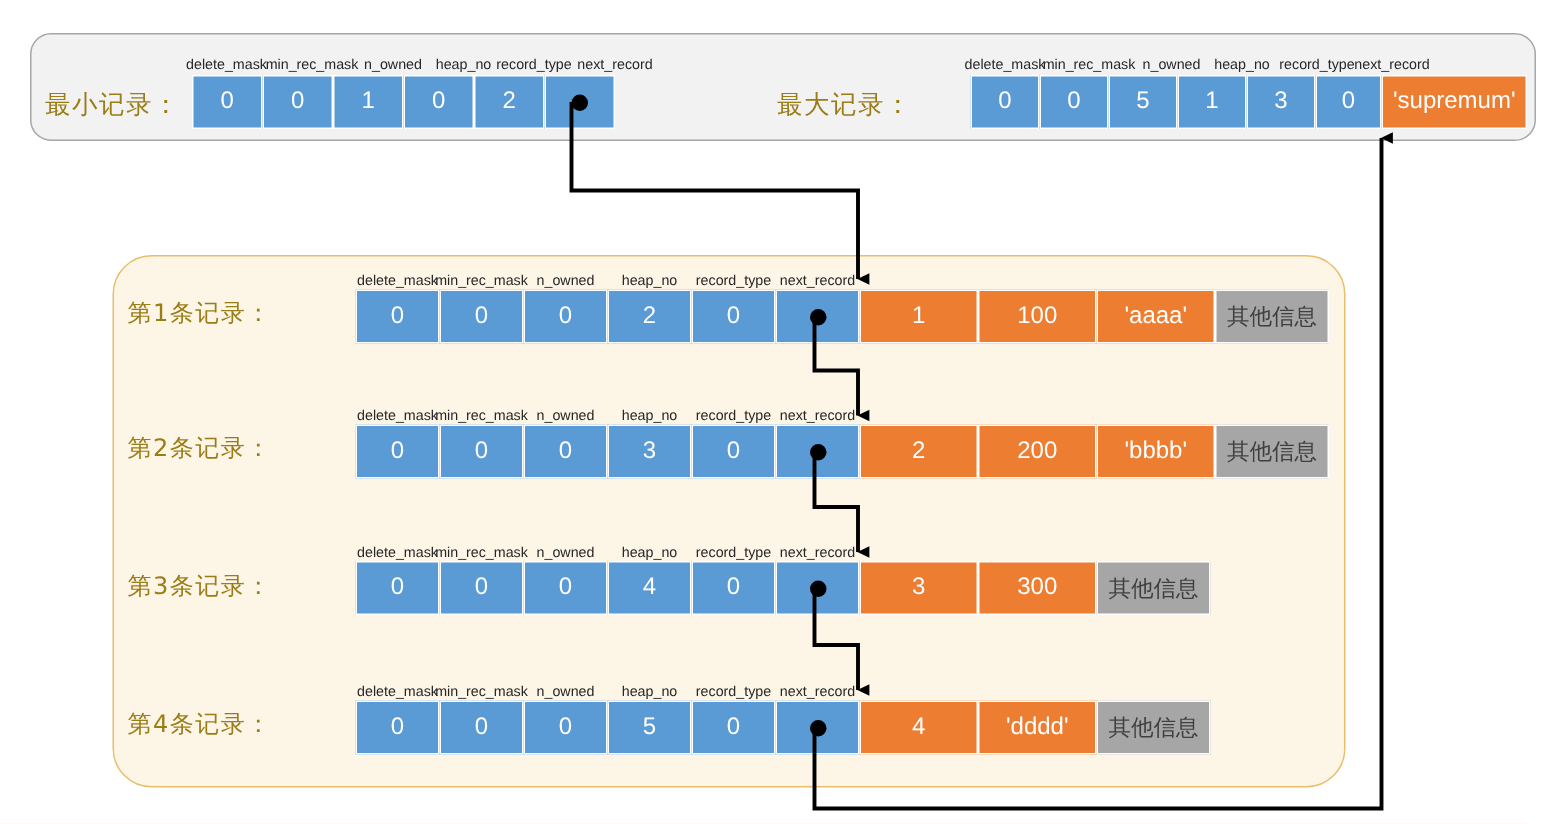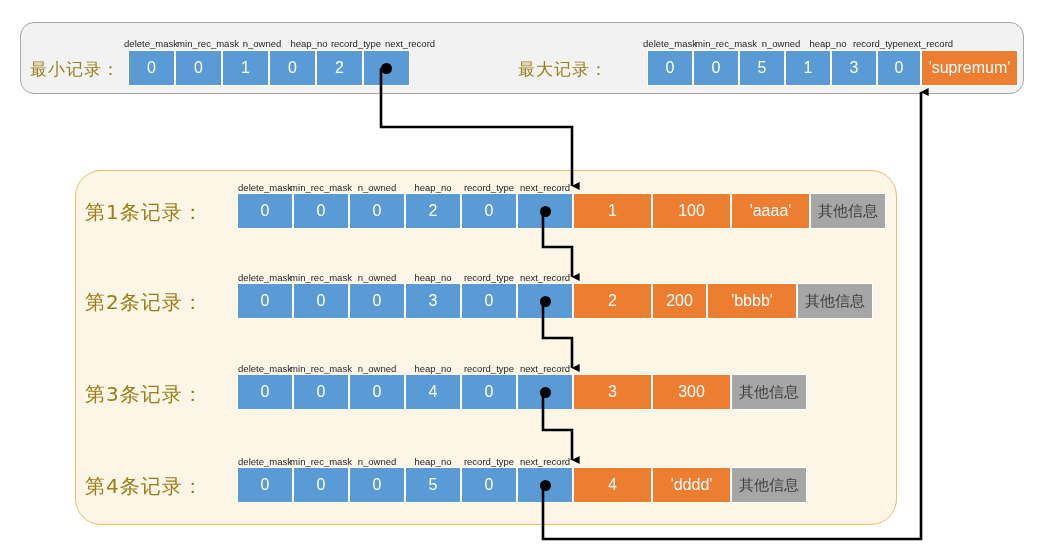--- a/index.html
+++ b/index.html
@@ -25,21 +25,21 @@
 
   
   .row-label{
     position:absolute;
     color:#9a7d17;
     font-size:17px;
     letter-spacing:1px;
     white-space:nowrap;
     font-family:"DejaVu Sans","Liberation Sans",sans-serif;
   }
-  .row-label.small{font-size:20px;}
+  .row-label.small{font-size:16px;}
 
   
   .strip{position:absolute;display:flex;height:36px;box-sizing:border-box;}
   .cell{
     box-sizing:border-box;
     display:flex;align-items:center;justify-content:center;
     color:#ffffff;font-size:16px;
     border:1px solid #ffffff;
     position:relative;
   }
@@ -148,22 +148,22 @@
   <div class="strip" style="left:237px;top:283px;">
     <div class="cell blue" style="width:56px;">0</div>
     <div class="cell blue" style="width:56px;">0</div>
     <div class="cell blue" style="width:56px;">0</div>
     <div class="cell blue" style="width:56px;">3</div>
     <div class="cell blue" style="width:56px;">0</div>
     <div class="cell blue" style="width:56px;">
       <span class="dot"></span>
     </div>
     <div class="cell orange" style="width:79px;">2</div>
-    <div class="cell orange" style="width:55px;">200</div>
-    <div class="cell orange" style="width:90px;">'bbbb'</div>
+    <div class="cell orange" style="width:79px;">200</div>
+    <div class="cell orange" style="width:79px;">'bbbb'</div>
     <div class="cell gray cjk" style="width:76px;">其他信息</div>
   </div>
 
   <div class="row-label small" style="left:85px;top:381px;">第3条记录：</div>
   <div class="hdr" style="left:265px;top:363px;">delete_mask</div>
   <div class="hdr" style="left:321px;top:363px;">min_rec_mask</div>
   <div class="hdr" style="left:377px;top:363px;">n_owned</div>
   <div class="hdr" style="left:433px;top:363px;">heap_no</div>
   <div class="hdr" style="left:489px;top:363px;">record_type</div>
   <div class="hdr" style="left:545px;top:363px;">next_record</div>

